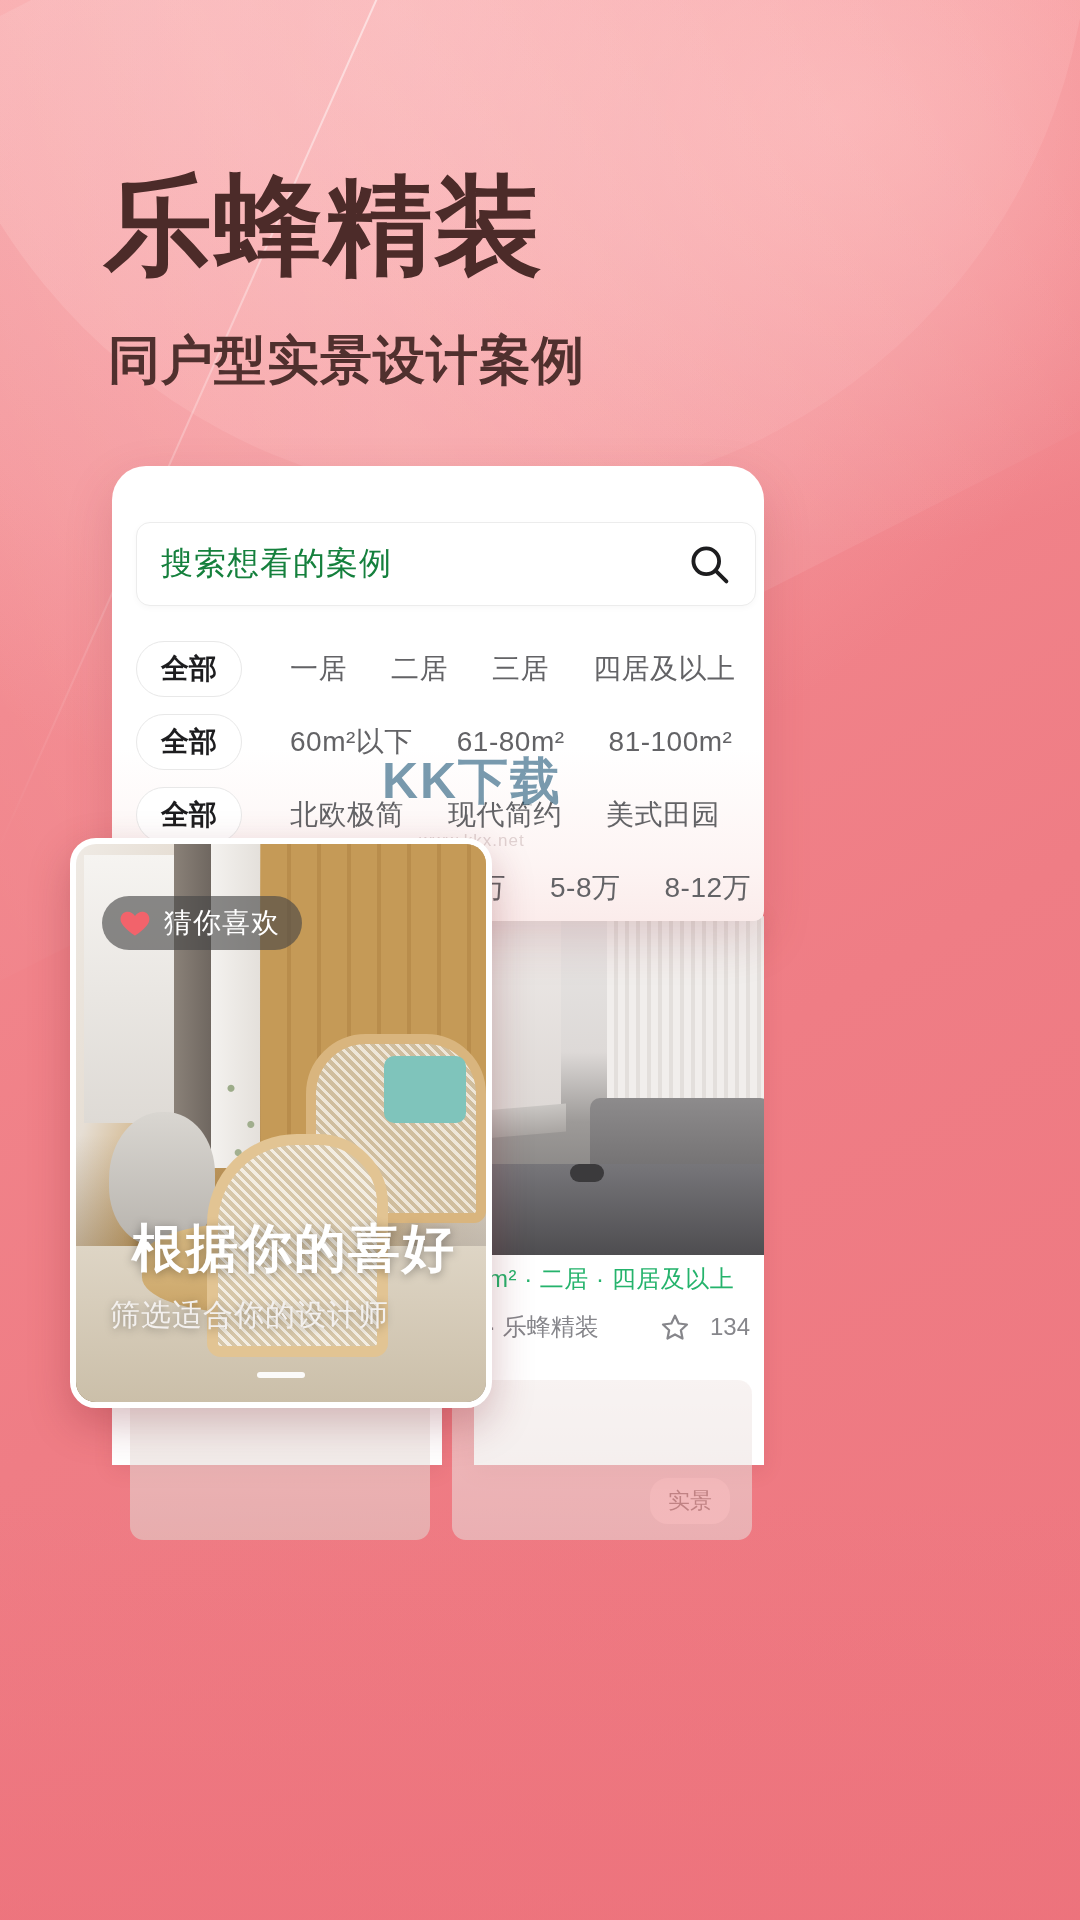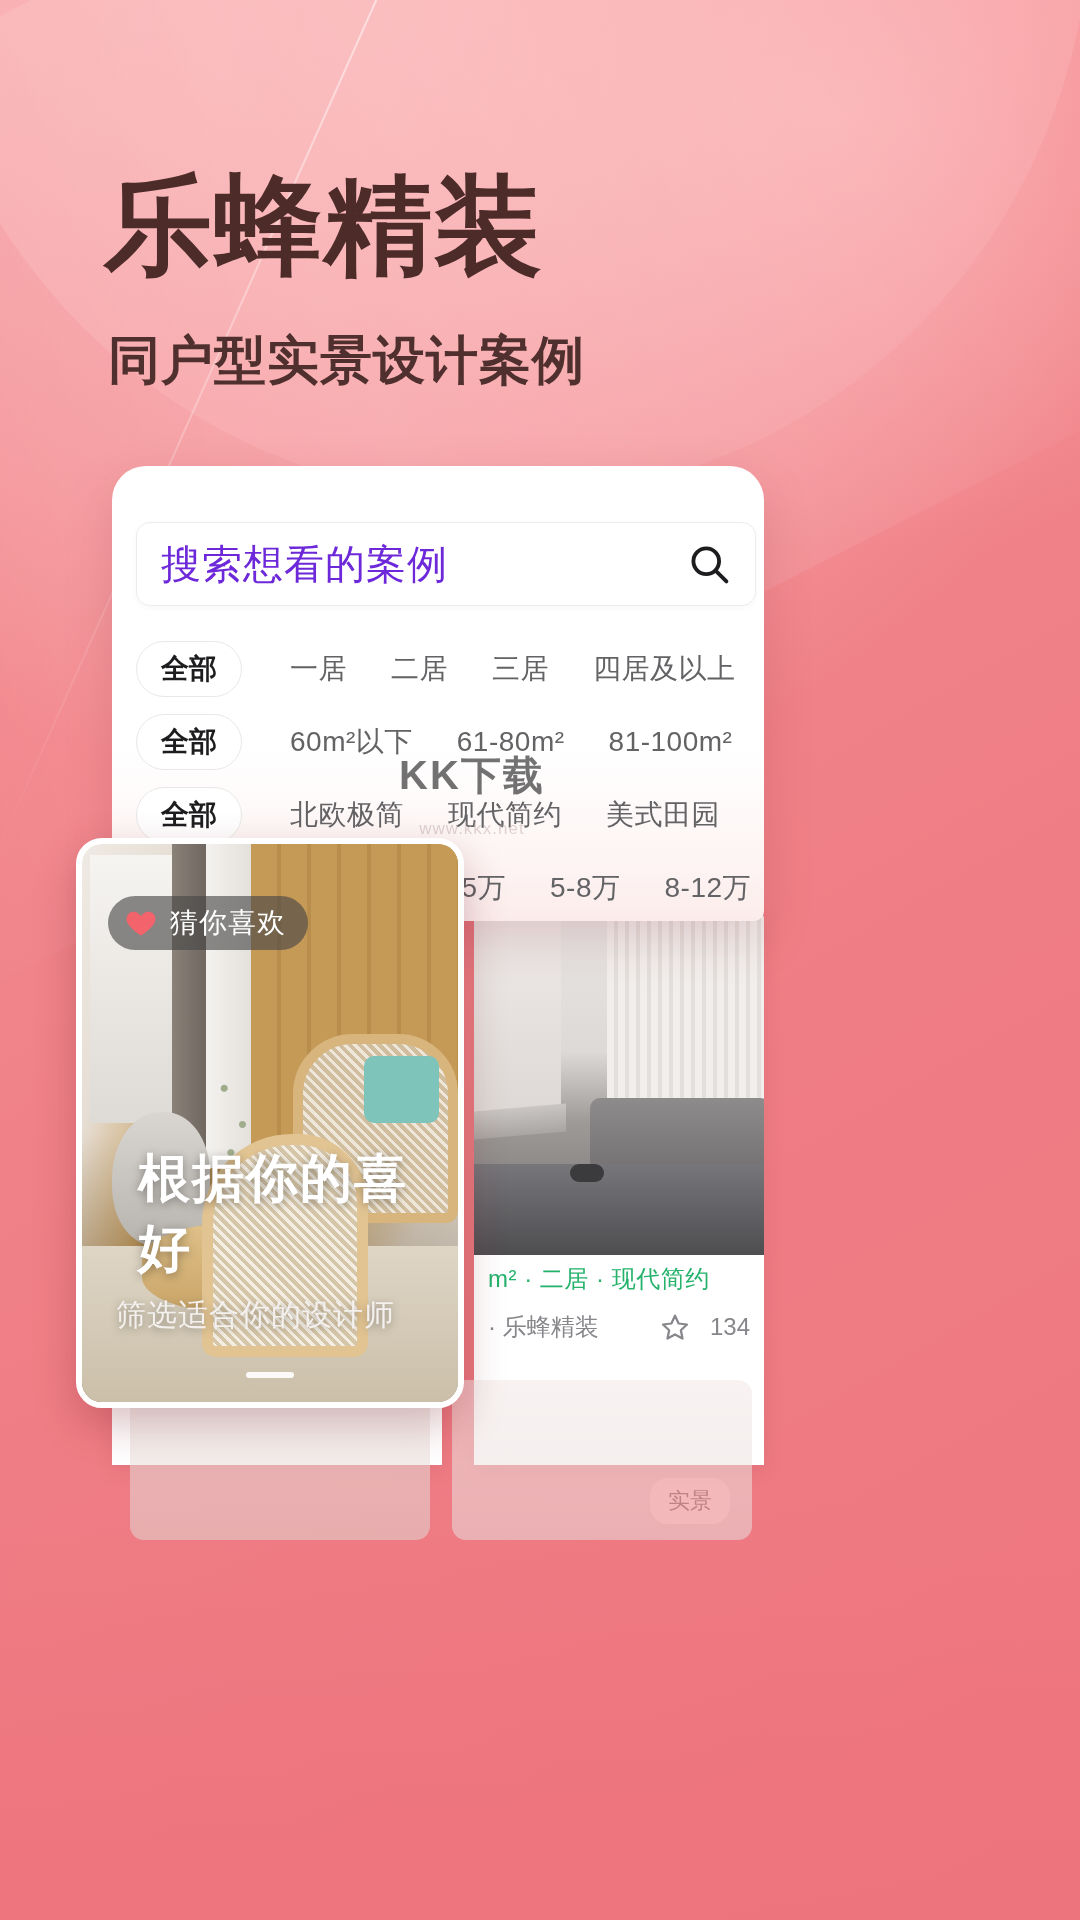--- a/index.html
+++ b/index.html
@@ -90,22 +90,22 @@
     background:#fff;
     border:1.5px solid #ececec;
     border-radius:14px;
     display:flex;
     align-items:center;
     padding:0 24px;
     box-shadow:0 2px 6px rgba(0,0,0,0.03);
   }
   .search-placeholder {
     flex:1;
-    font-size:40px;
-    color:#6d28d9;
+    font-size:32px;
+    color:#15803d;
     letter-spacing:1px;
   }
   .search-icon { width:44px; height:44px; flex:0 0 44px; display:block; }
 
   .filter-row {
     position:absolute;
     left:24px;
     width:680px;
     height:62px;
     display:flex;
@@ -139,21 +139,21 @@
   
   .watermark {
     position:absolute;
     left:352px; top:748px;
     width:240px;
     text-align:center;
     pointer-events:none;
     opacity:0.55;
   }
   .wm-main {
-    font-size:40px; font-weight:bold; color:#000000;
+    font-size:50px; font-weight:bold; color:#0c4a6e;
     letter-spacing:2px;
     text-shadow:1px 1px 0 #ffffff;
   }
   .wm-sub {
     font-size:17px; color:#c9b4b4; letter-spacing:1px; margin-top:16px;
   }
 
   
   .results {
     position:absolute;
@@ -256,22 +256,22 @@
     background:rgba(248,236,233,0.95);
     color:#9c8a86;
     font-size:22px;
     padding:8px 18px;
     border-radius:18px;
   }
 
   
   .promo {
     position:absolute;
-    left:76px; top:838px;
-    width:388px; height:570px;
+    left:70px; top:838px;
+    width:422px; height:570px;
     border-radius:26px;
     overflow:hidden;
     box-shadow:0 16px 42px rgba(120,30,40,0.28);
     border:6px solid #ffffff;
     background:#fff;
   }
   .promo-photo {
     position:absolute; inset:0;
     background:
       linear-gradient(180deg, rgba(0,0,0,0) 52%, rgba(40,30,20,0.42) 100%),
@@ -398,21 +398,21 @@
   <div class="result-card">
     <div class="result-photo">
       <div class="rp-wall2"></div>
       <div class="rp-wall"></div>
       <div class="rp-sofa"></div>
       <div class="rp-table"></div>
       <div class="rp-floor"></div>
       <div class="rp-robot"></div>
     </div>
     <div class="result-meta">
-      <div class="meta-tags">m² · 二居 · 现代简约</div>
+      <div class="meta-tags">m² · 二居 · 四居及以上</div>
       <div class="result-foot">
         <span>· 乐蜂精装</span>
         <span class="fav">
           <span>
             <svg class="star-icon" viewBox="0 0 24 24" fill="none" stroke="#86868b" stroke-width="1.8" stroke-linejoin="round">
                 <polygon points="12,3 14.9,9.2 21.6,10 16.7,14.6 18,21.2 12,18 6,21.2 7.3,14.6 2.4,10 9.1,9.2"></polygon>
               </svg>
           </span>
           <span>134</span>
         </span>

